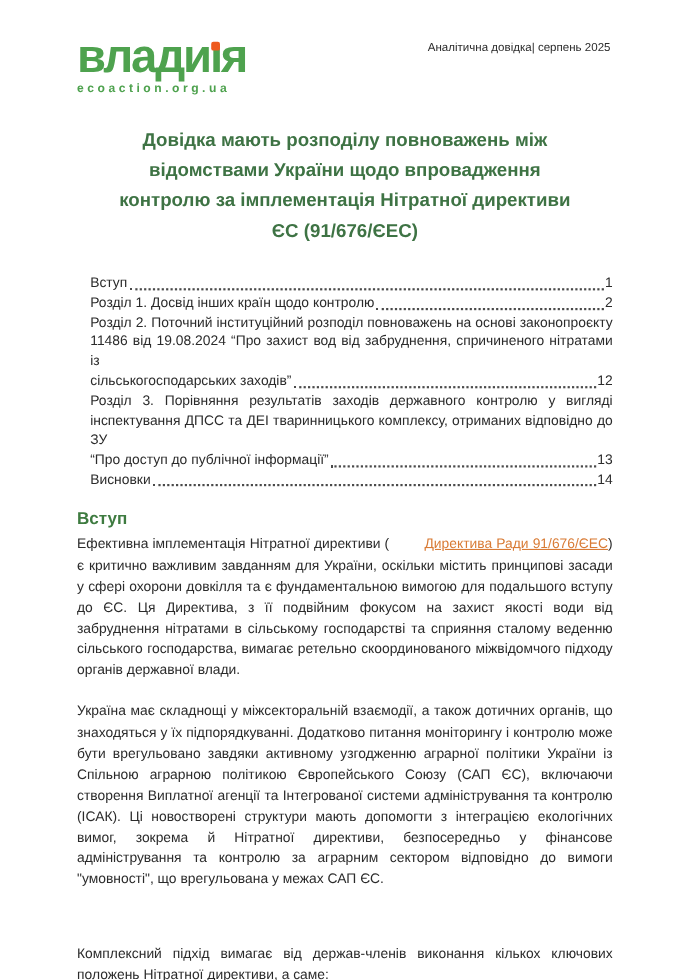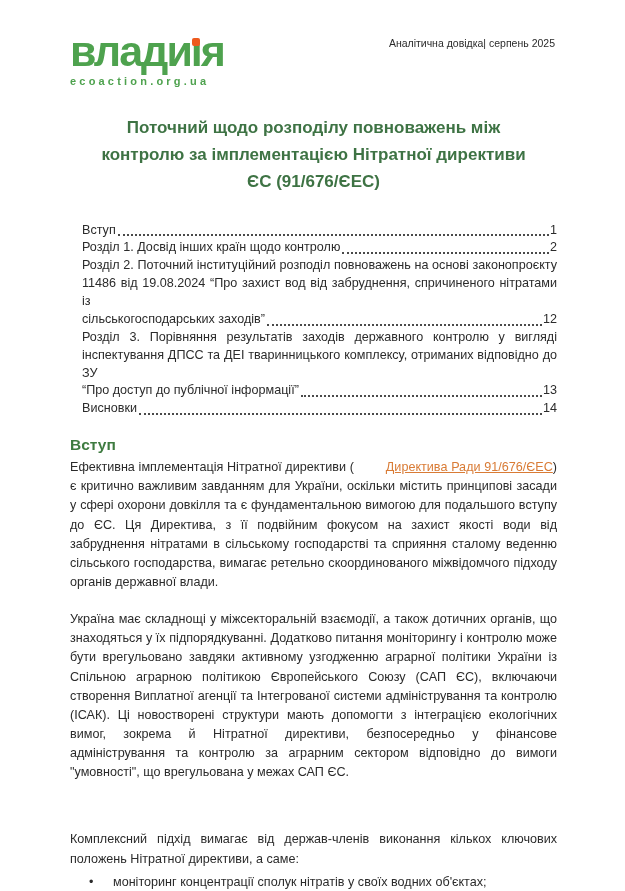--- a/index.html
+++ b/index.html
@@ -83,22 +83,23 @@
   <div class="content">
 
     
     <div class="logo">
       <div class="logo-word"><span>влади</span><span class="logo-i"><span>ı</span><span class="logo-i-dot"></span></span><span>я</span></div>
       <div class="logo-domain">ecoaction.org.ua</div>
     </div>
 
     
     <div class="doc-title">
-      <div>Поточний щодо розподілу повноважень між</div>
-      <div>контролю за імплементацією Нітратної директиви</div>
+      <div>Довідка мають розподілу повноважень між</div>
+      <div>відомствами України щодо впровадження</div>
+      <div>контролю за імплементація Нітратної директиви</div>
       <div>ЄС (91/676/ЄЕС)</div>
     </div>
 
     
     <div class="toc">
 
       <div class="toc-entry">
 
         <div class="toc-lastline">
           <span class="toc-tail">Вступ</span>

